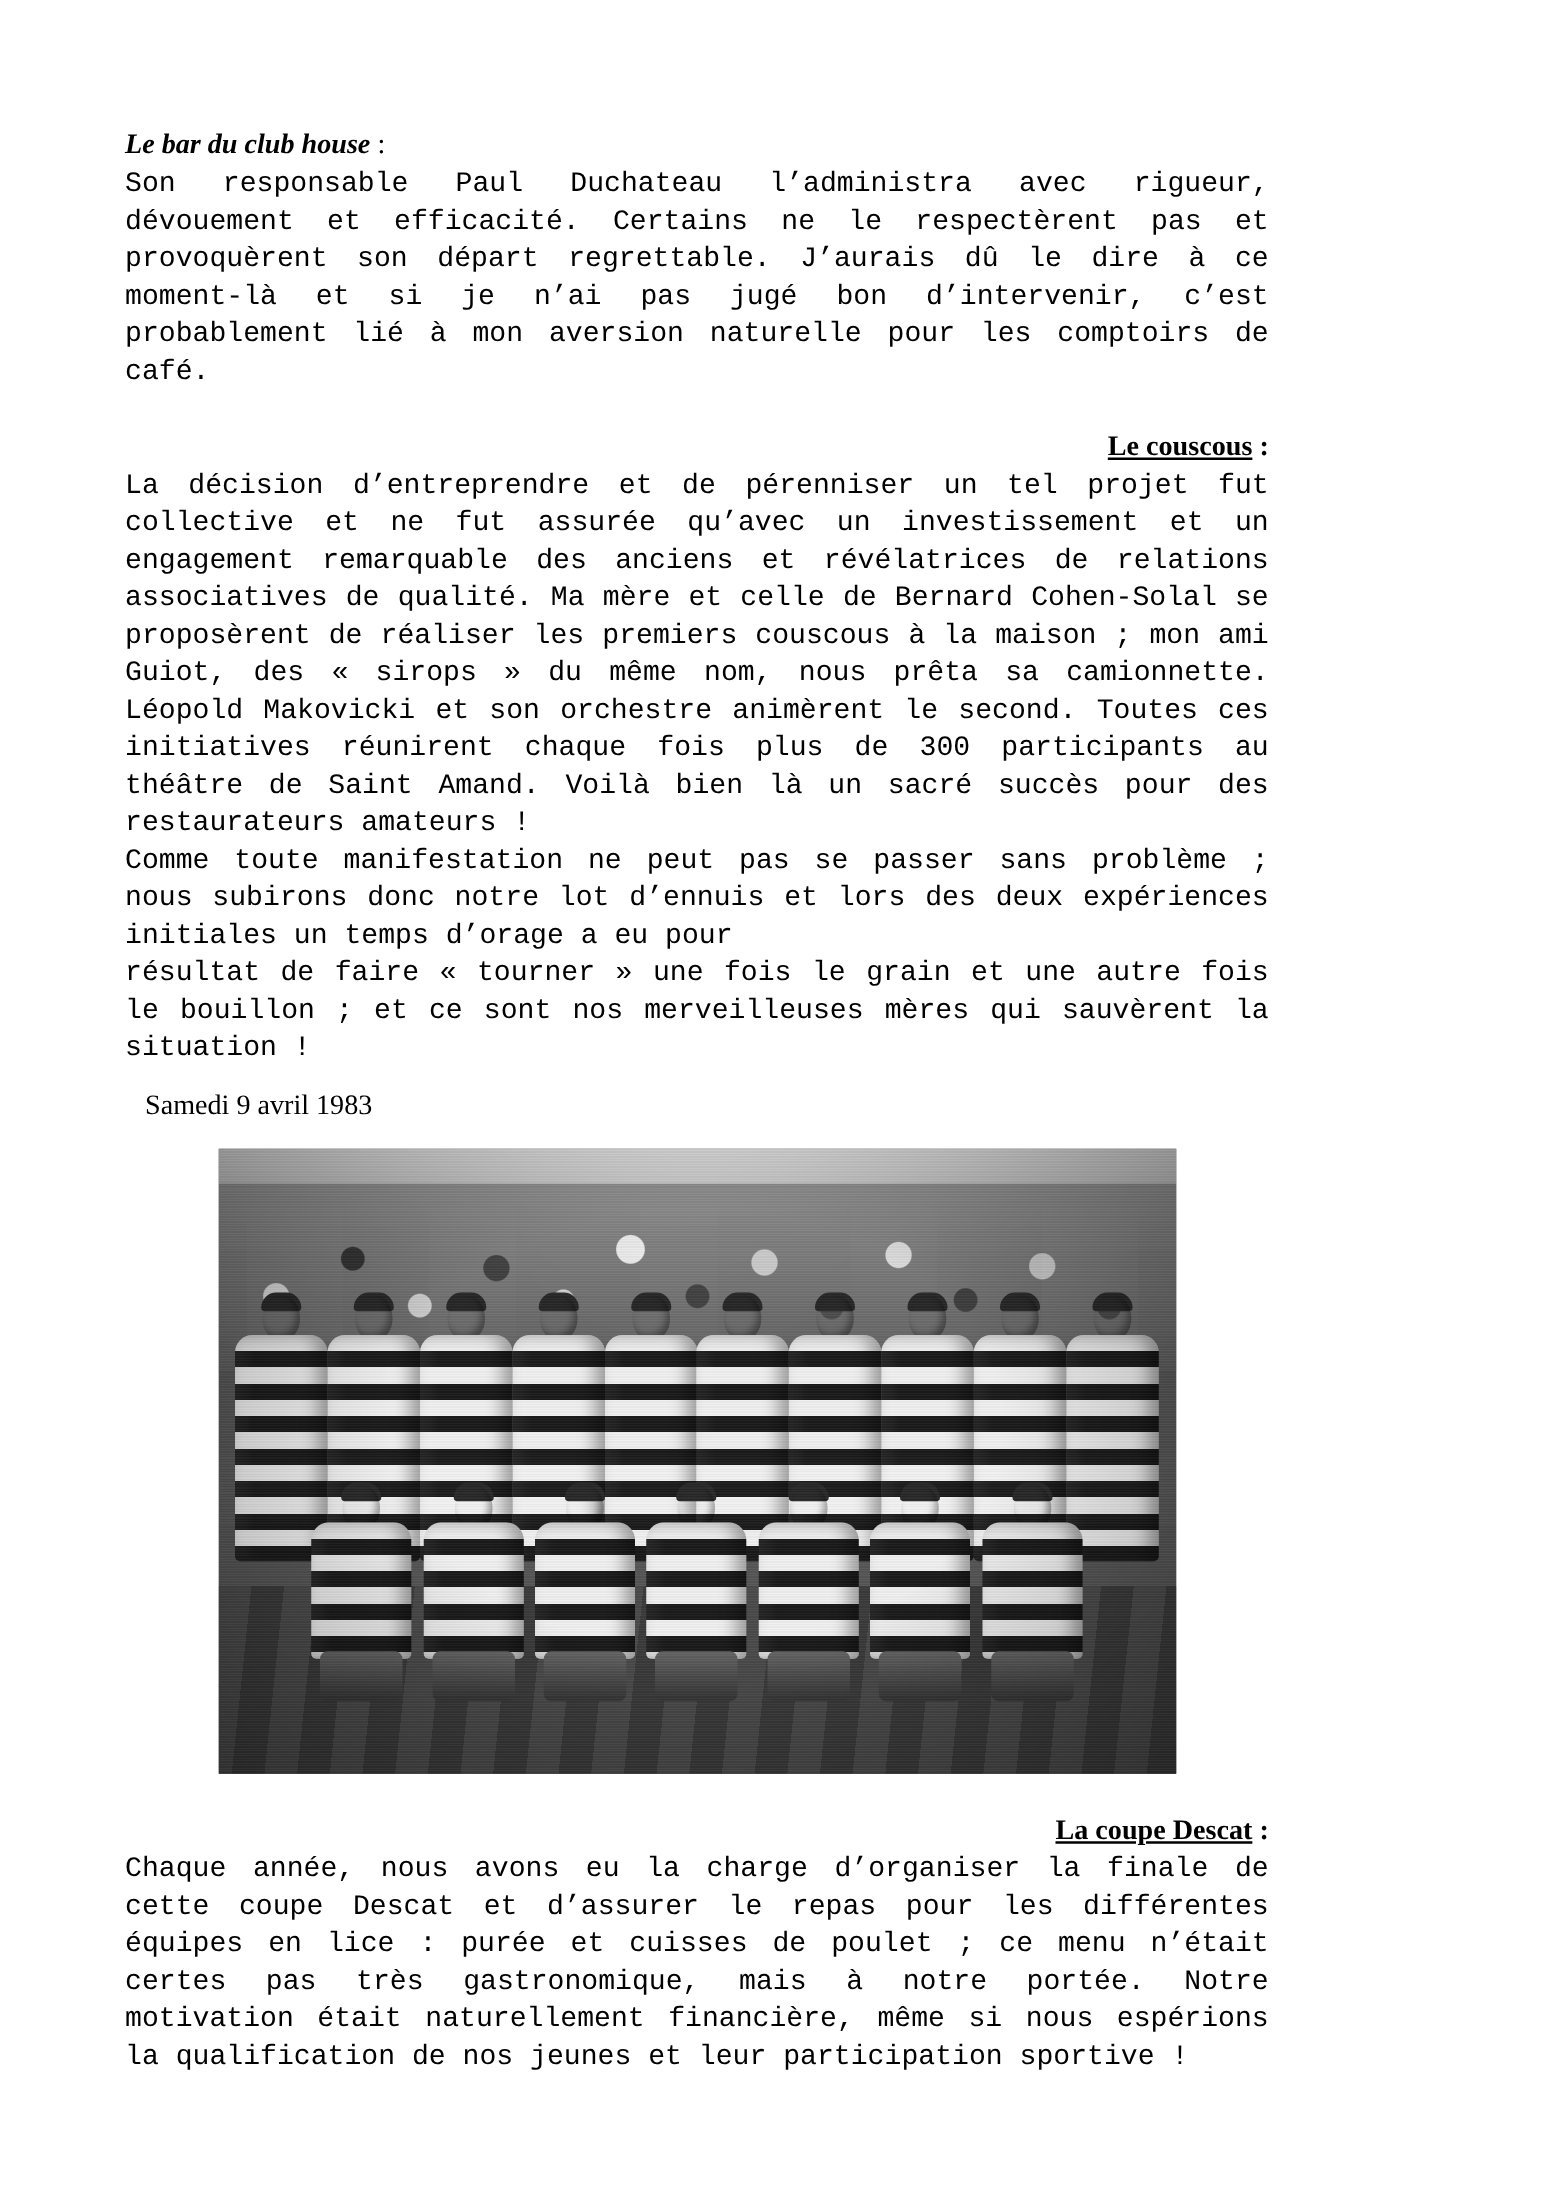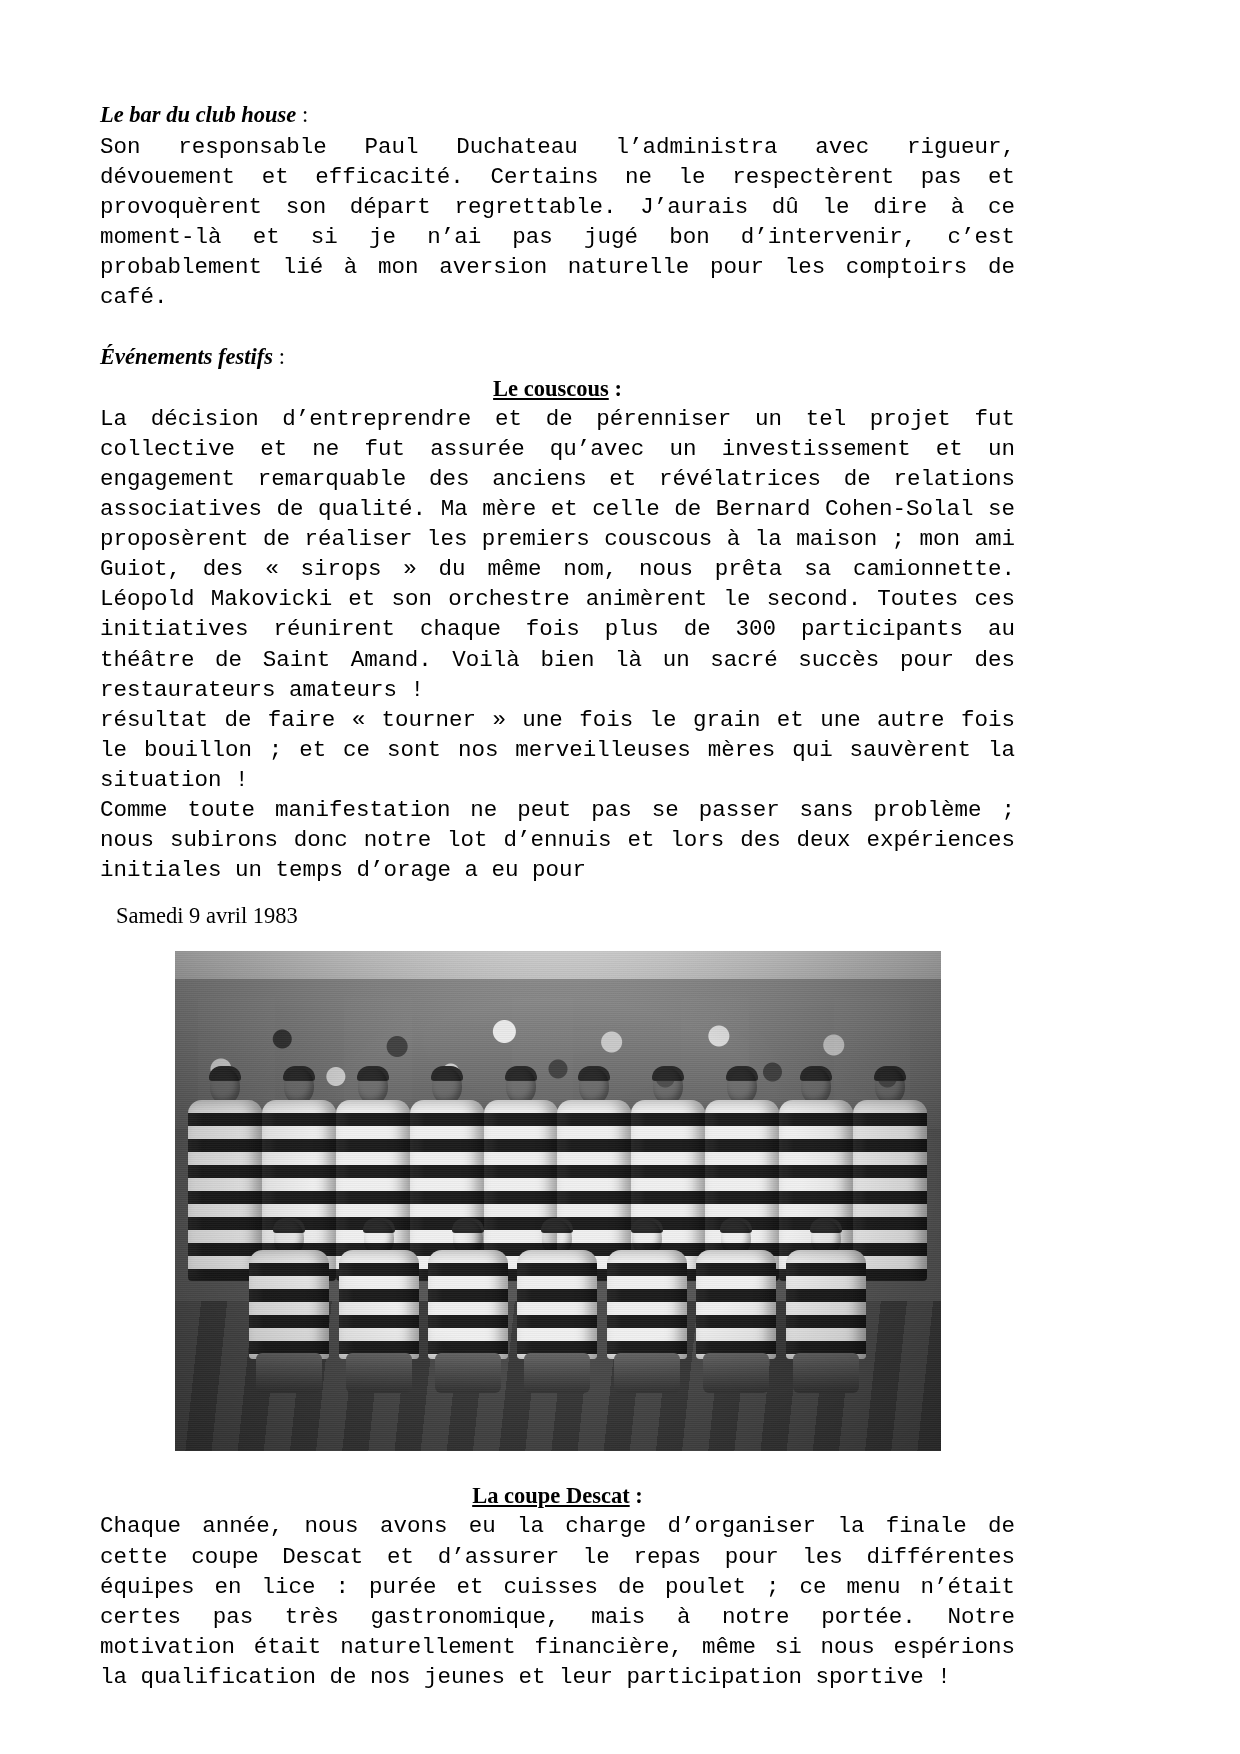--- a/index.html
+++ b/index.html
@@ -36,21 +36,21 @@
     text-align: left;
   }
   .sec-heading .colon {
     font-weight: normal;
     font-style: normal;
   }
   .sub-heading {
     font-size: 22.5px;
     line-height: 1.32;
     margin: 0 0 1px 0;
-    text-align: center;
+    text-align: right;
   }
   .sub-heading .u {
     text-decoration: underline;
   }
   p.body {
     font-size: 22.5px;
     line-height: 1.335;
     margin: 0;
     text-align: justify;
     text-justify: inter-word;
@@ -207,27 +207,26 @@
 
 <div class="page">
   <div class="content">
 
     <h2 class="sec-heading"><span>Le bar du club house</span><span class="colon"> :</span></h2>
 
     <p class="body">Son responsable Paul Duchateau l’administra avec rigueur, dévouement et efficacité. Certains ne le respectèrent pas et provoquèrent son départ regrettable. J’aurais dû le dire à ce moment-là et si je n’ai pas jugé bon d’intervenir, c’est probablement lié à mon aversion naturelle pour les comptoirs de café.</p>
 
     <div class="gap-lg"></div>
 
-    <h2 class="sec-heading"><span>Événements festifs</span><span class="colon"> :</span></h2>
 
     <h3 class="sub-heading"><span class="u">Le couscous</span><span> :</span></h3>
 
     <p class="body">La décision d’entreprendre et de pérenniser un tel projet fut collective et ne fut assurée qu’avec un investissement et un engagement remarquable des anciens et révélatrices de relations associatives de qualité. Ma mère et celle de Bernard Cohen-Solal se proposèrent de réaliser les premiers couscous à la maison ; mon ami Guiot, des « sirops » du même nom, nous prêta sa camionnette. Léopold Makovicki et son orchestre animèrent le second. Toutes ces initiatives réunirent chaque fois plus de 300 participants au théâtre de Saint Amand. Voilà bien là un sacré succès pour des restaurateurs amateurs !</p>
+    <p class="body">Comme toute manifestation ne peut pas se passer sans problème ; nous subirons donc notre lot d’ennuis et lors des deux expériences initiales un temps d’orage a eu pour</p>
     <p class="body">résultat de faire « tourner » une fois le grain et une autre fois le bouillon ; et ce sont nos merveilleuses mères qui sauvèrent la situation !</p>
-    <p class="body">Comme toute manifestation ne peut pas se passer sans problème ; nous subirons donc notre lot d’ennuis et lors des deux expériences initiales un temps d’orage a eu pour</p>
 
     <p class="date-line">Samedi 9 avril 1983</p>
 
     <div class="photo-wrap">
       <figure class="photo" style="margin:0;">
         <div class="bg-hall"></div>
         <div class="ceiling"></div>
         <div class="tables"></div>
         <div class="crowd"></div>
         <div class="floor"></div>

